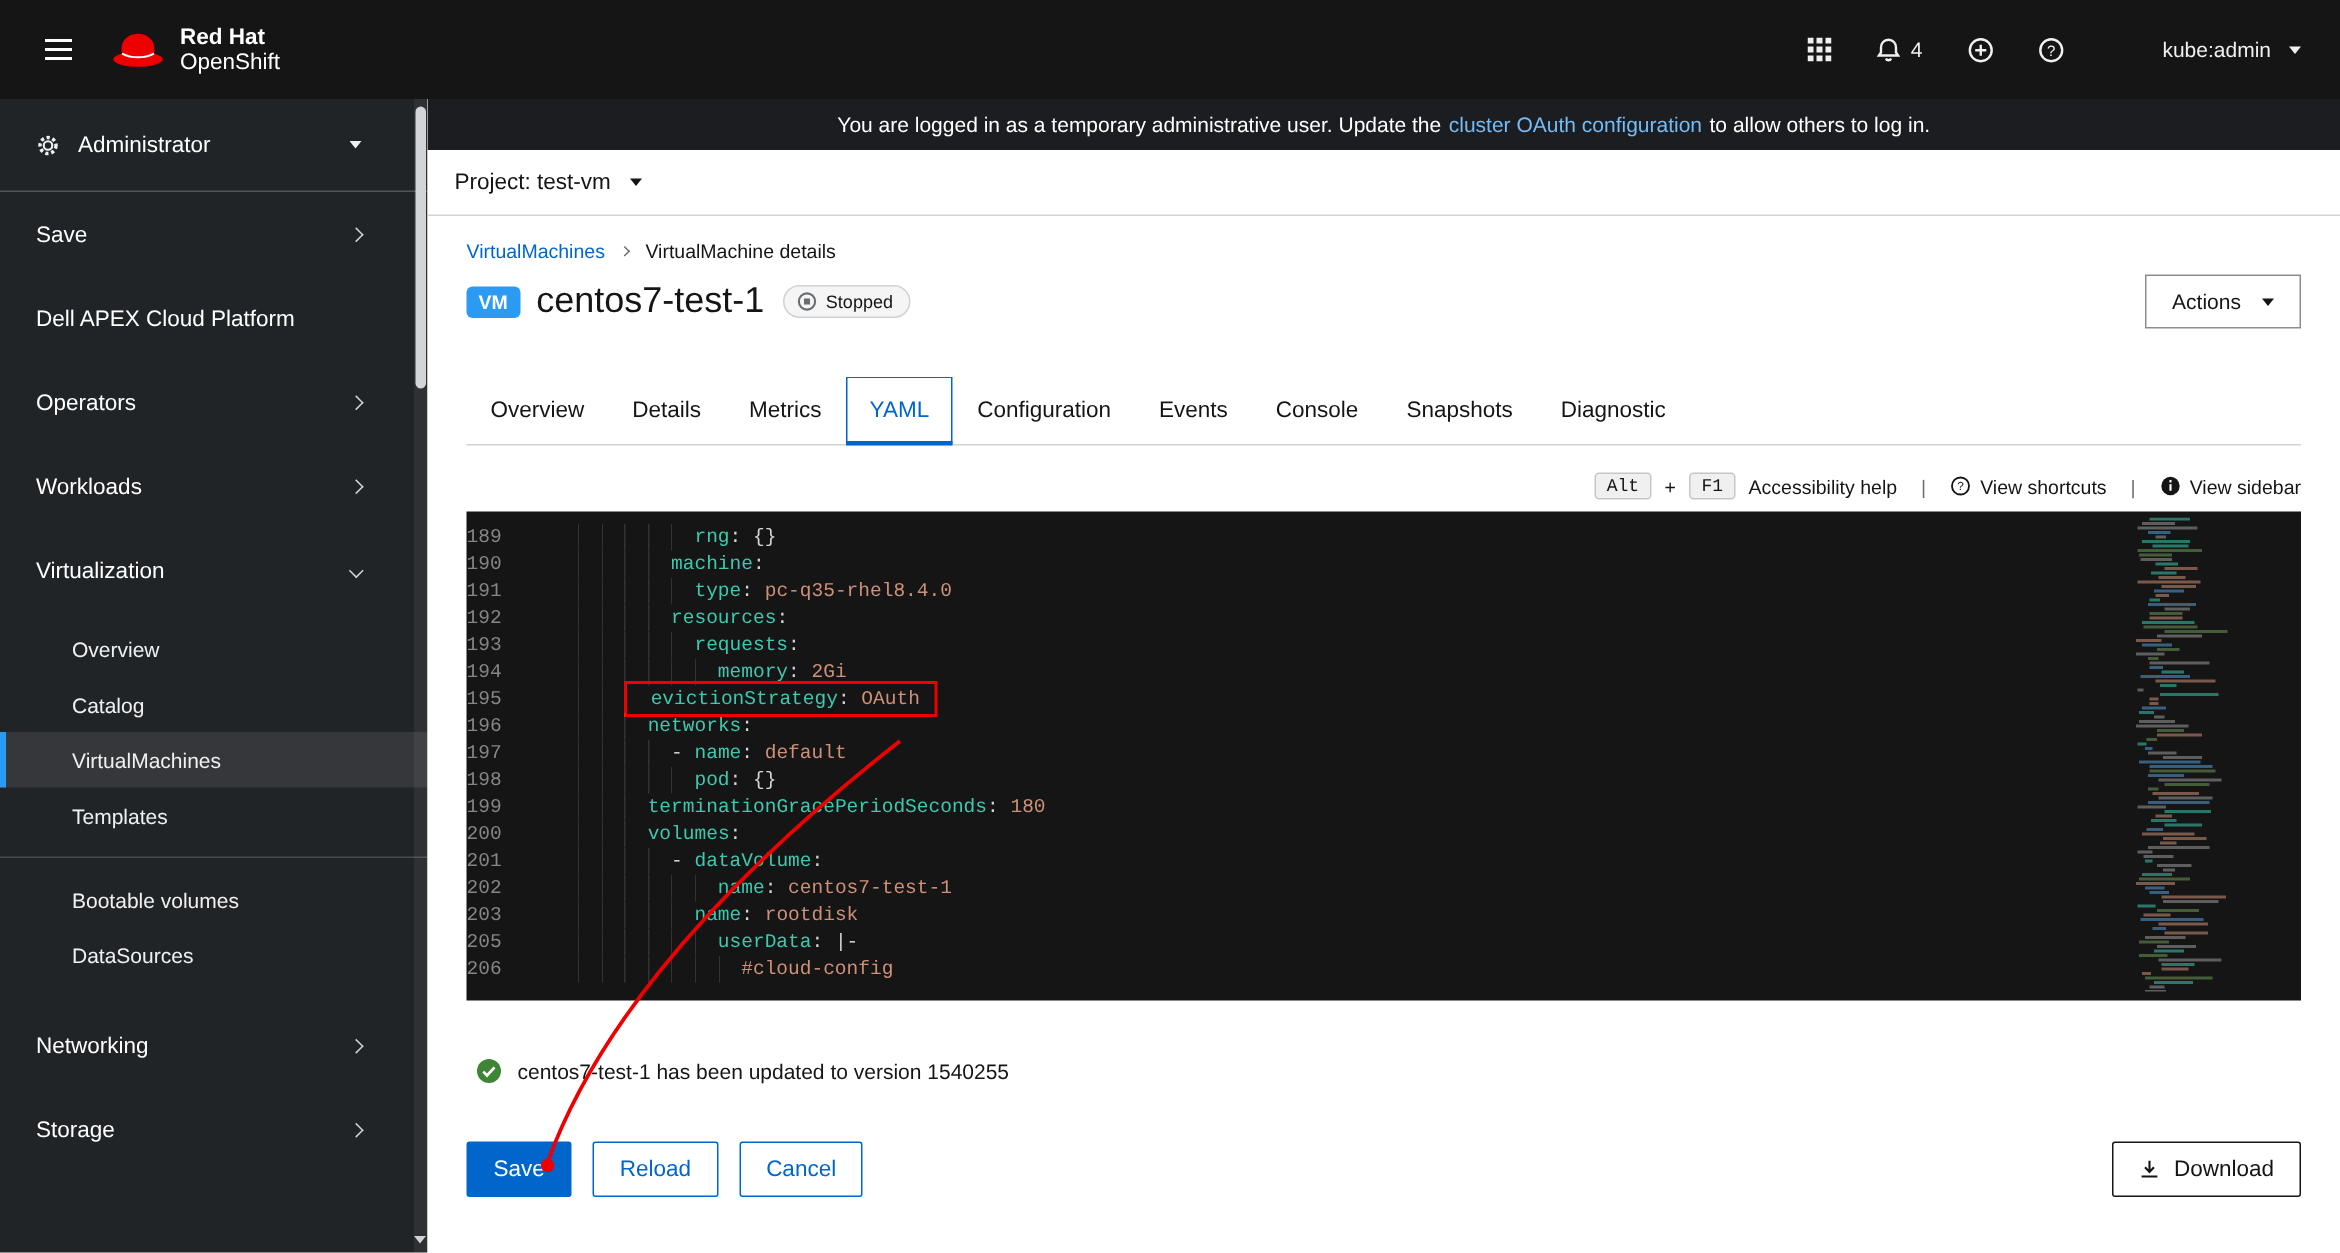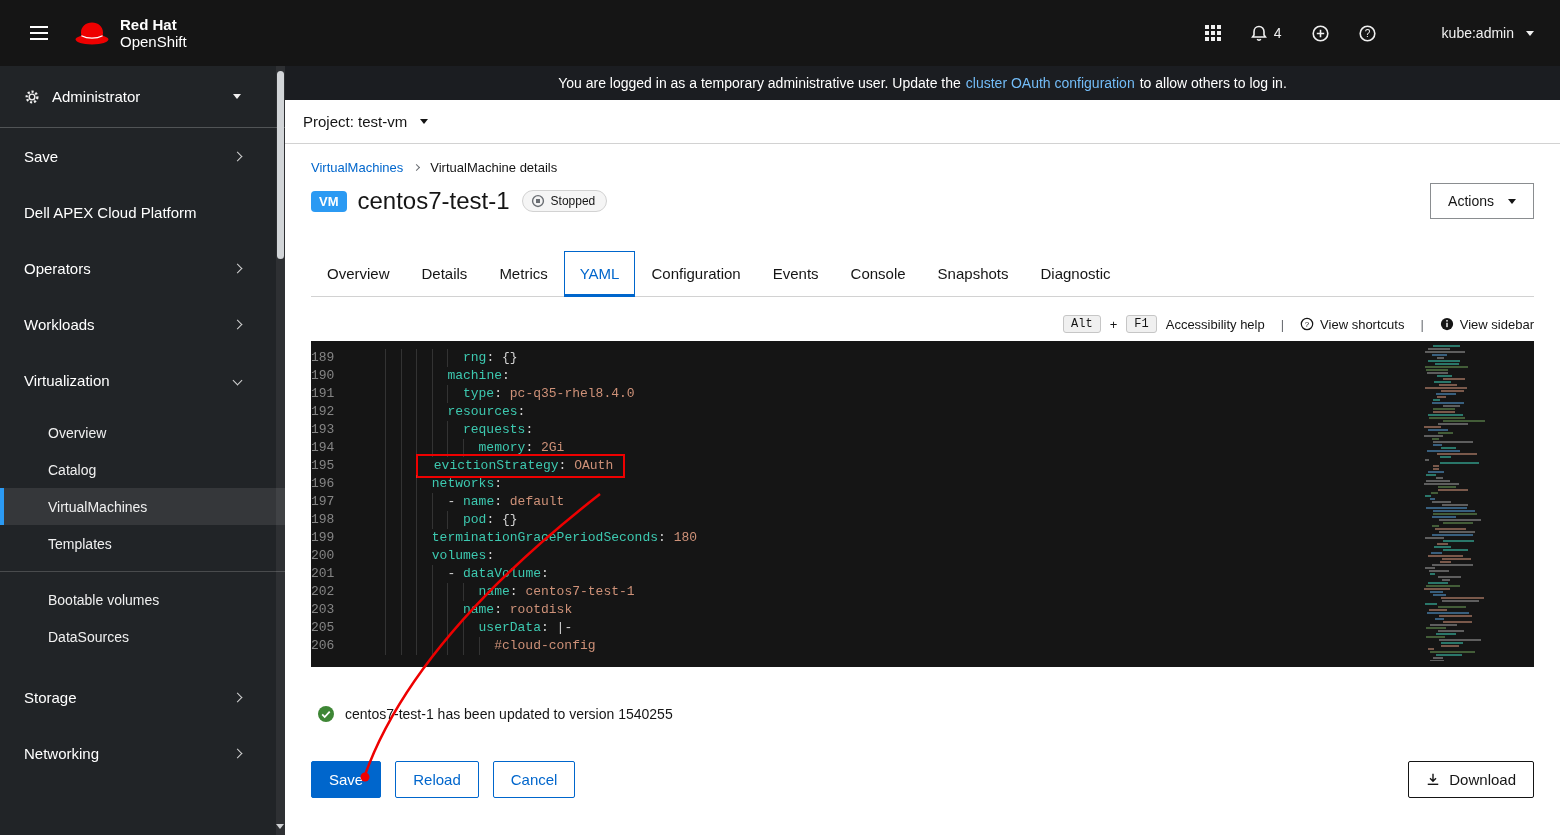--- a/index.html
+++ b/index.html
@@ -188,25 +188,25 @@
       <div class="nav-sub">
         <div class="nav-subitem">Overview</div>
         <div class="nav-subitem">Catalog</div>
         <div class="nav-subitem active">VirtualMachines</div>
         <div class="nav-subitem">Templates</div>
         <div class="nav-divider"></div>
         <div class="nav-subitem">Bootable volumes</div>
         <div class="nav-subitem">DataSources</div>
       </div>
       <div class="nav-item">
+        <span>Networking</span>
+        <span class="chev chev-right"></span>
+      </div>
+      <div class="nav-item">
         <span>Storage</span>
-        <span class="chev chev-right"></span>
-      </div>
-      <div class="nav-item">
-        <span>Networking</span>
         <span class="chev chev-right"></span>
       </div>
     </nav>
   <div class="sb-track">
     <span class="sb-thumb"></span>
     <span class="sb-down"></span>
   </div>
 </aside>
 
 <main class="main">

